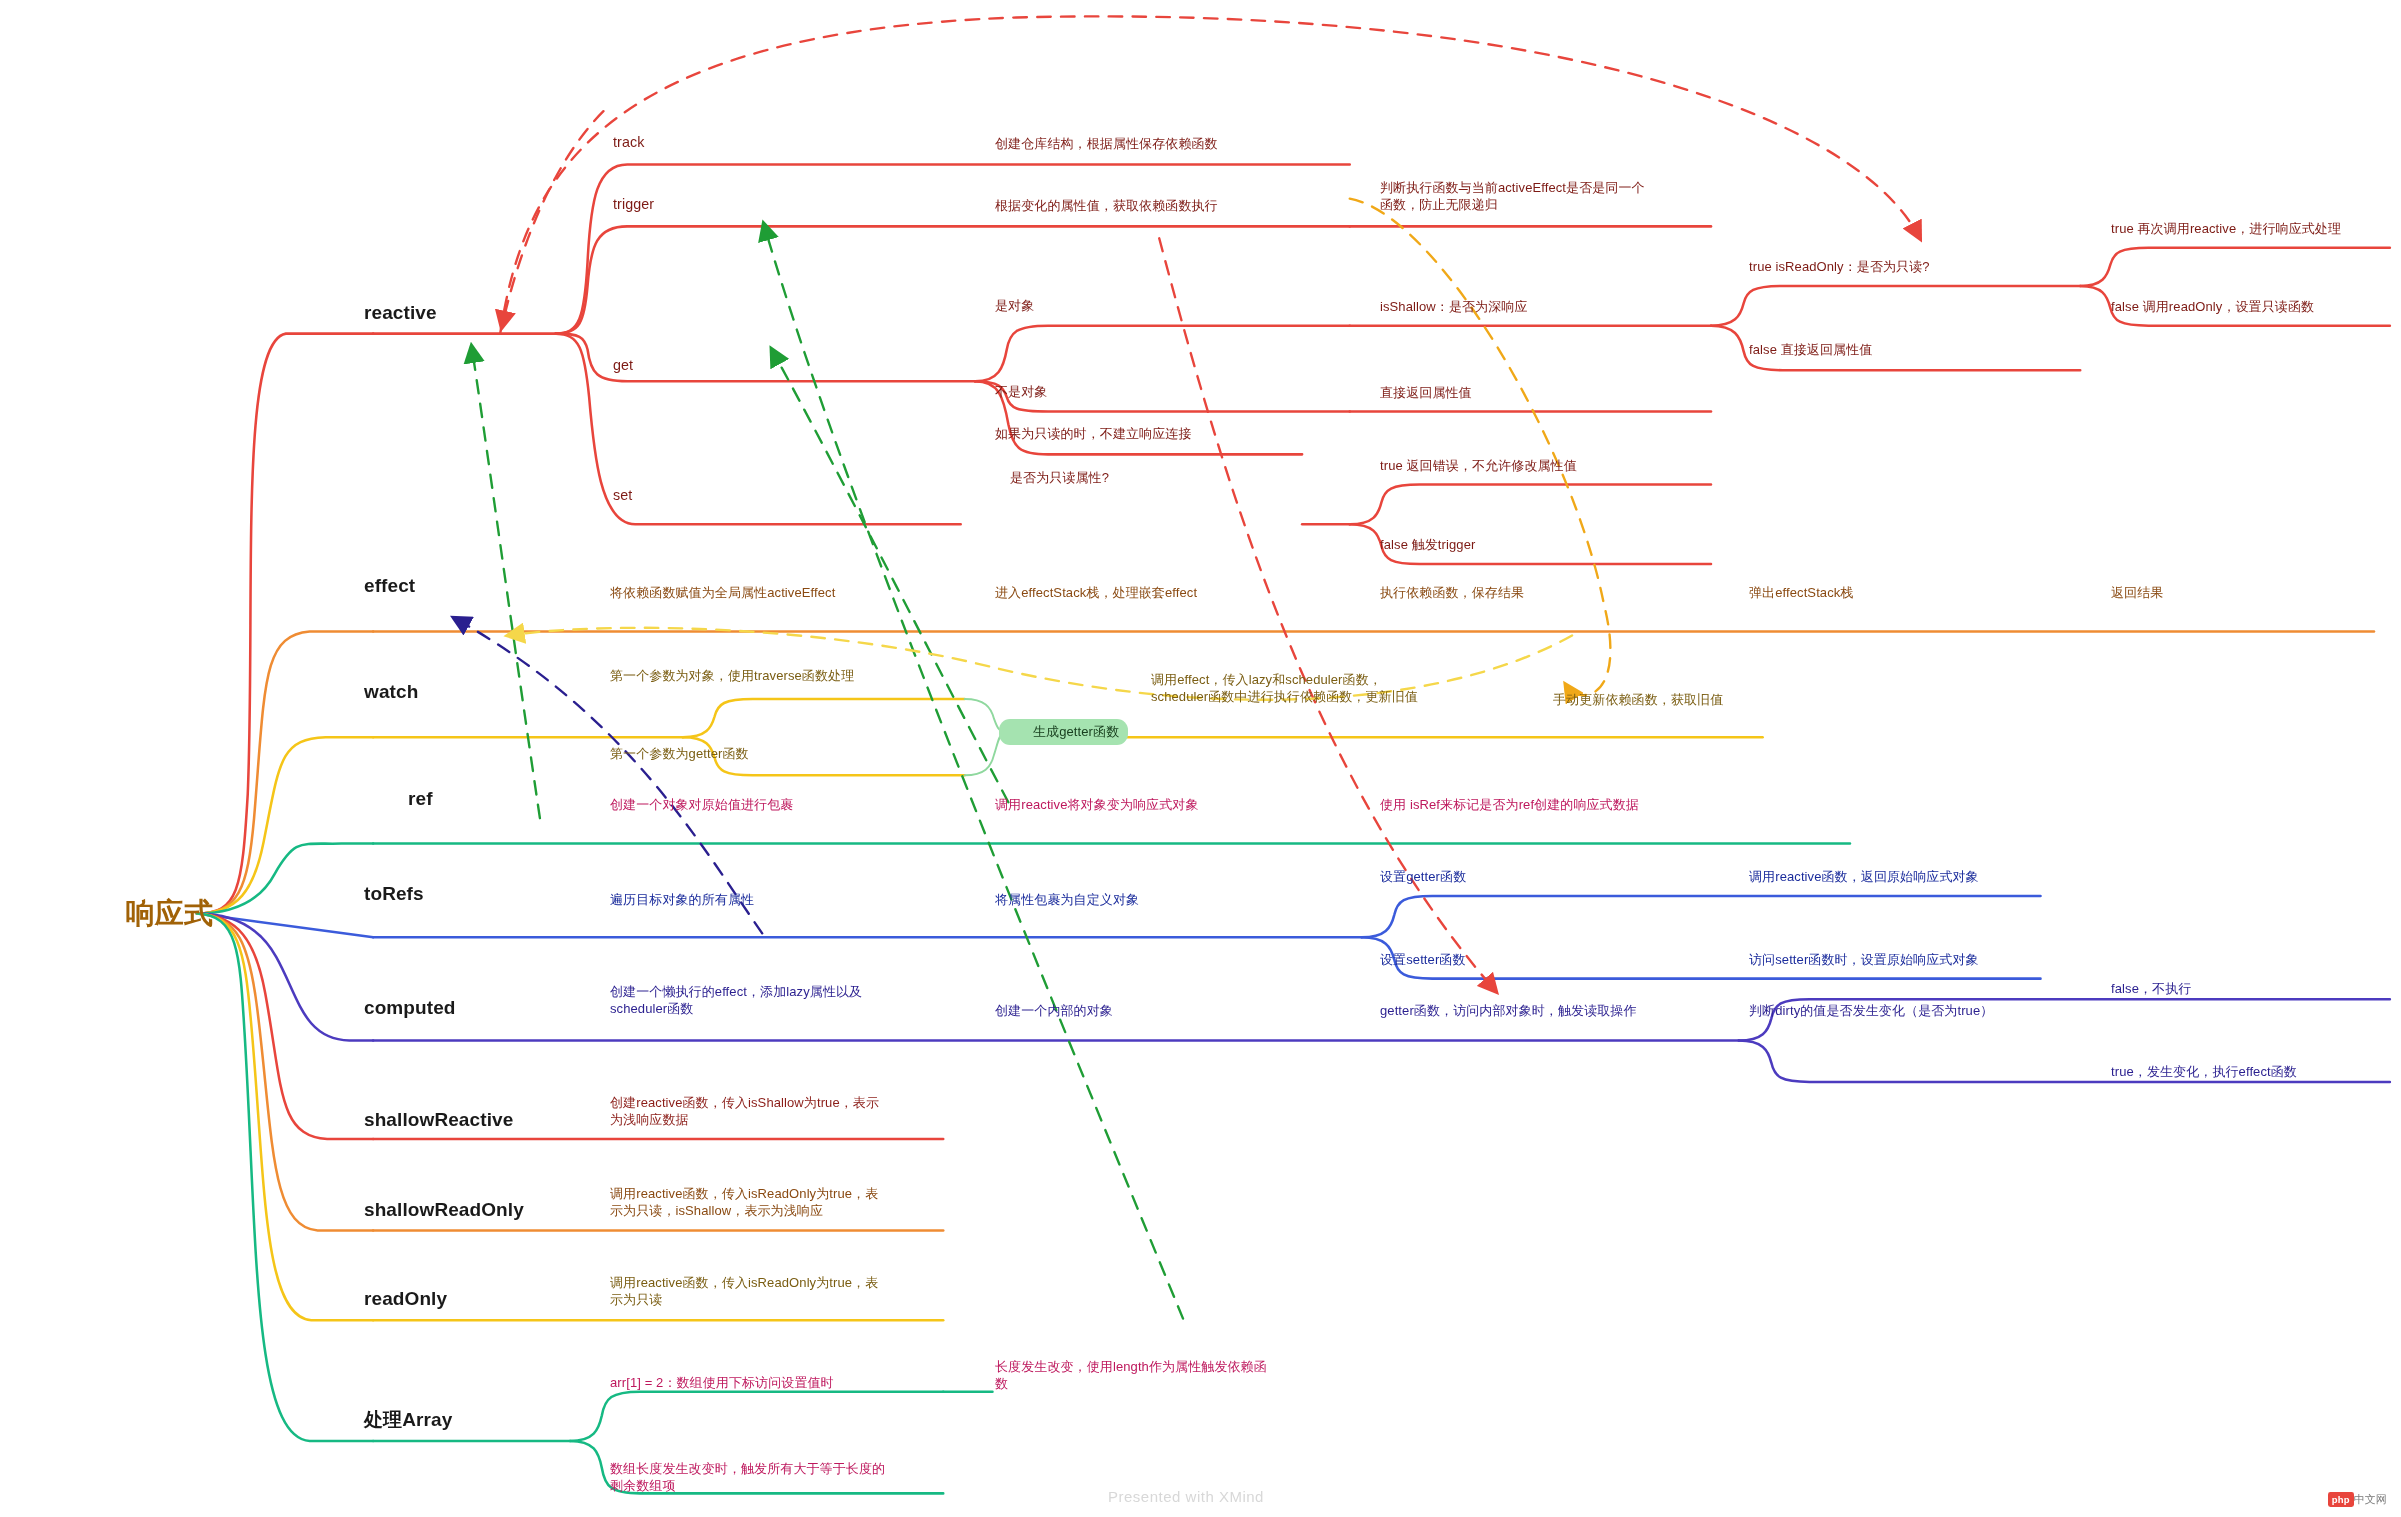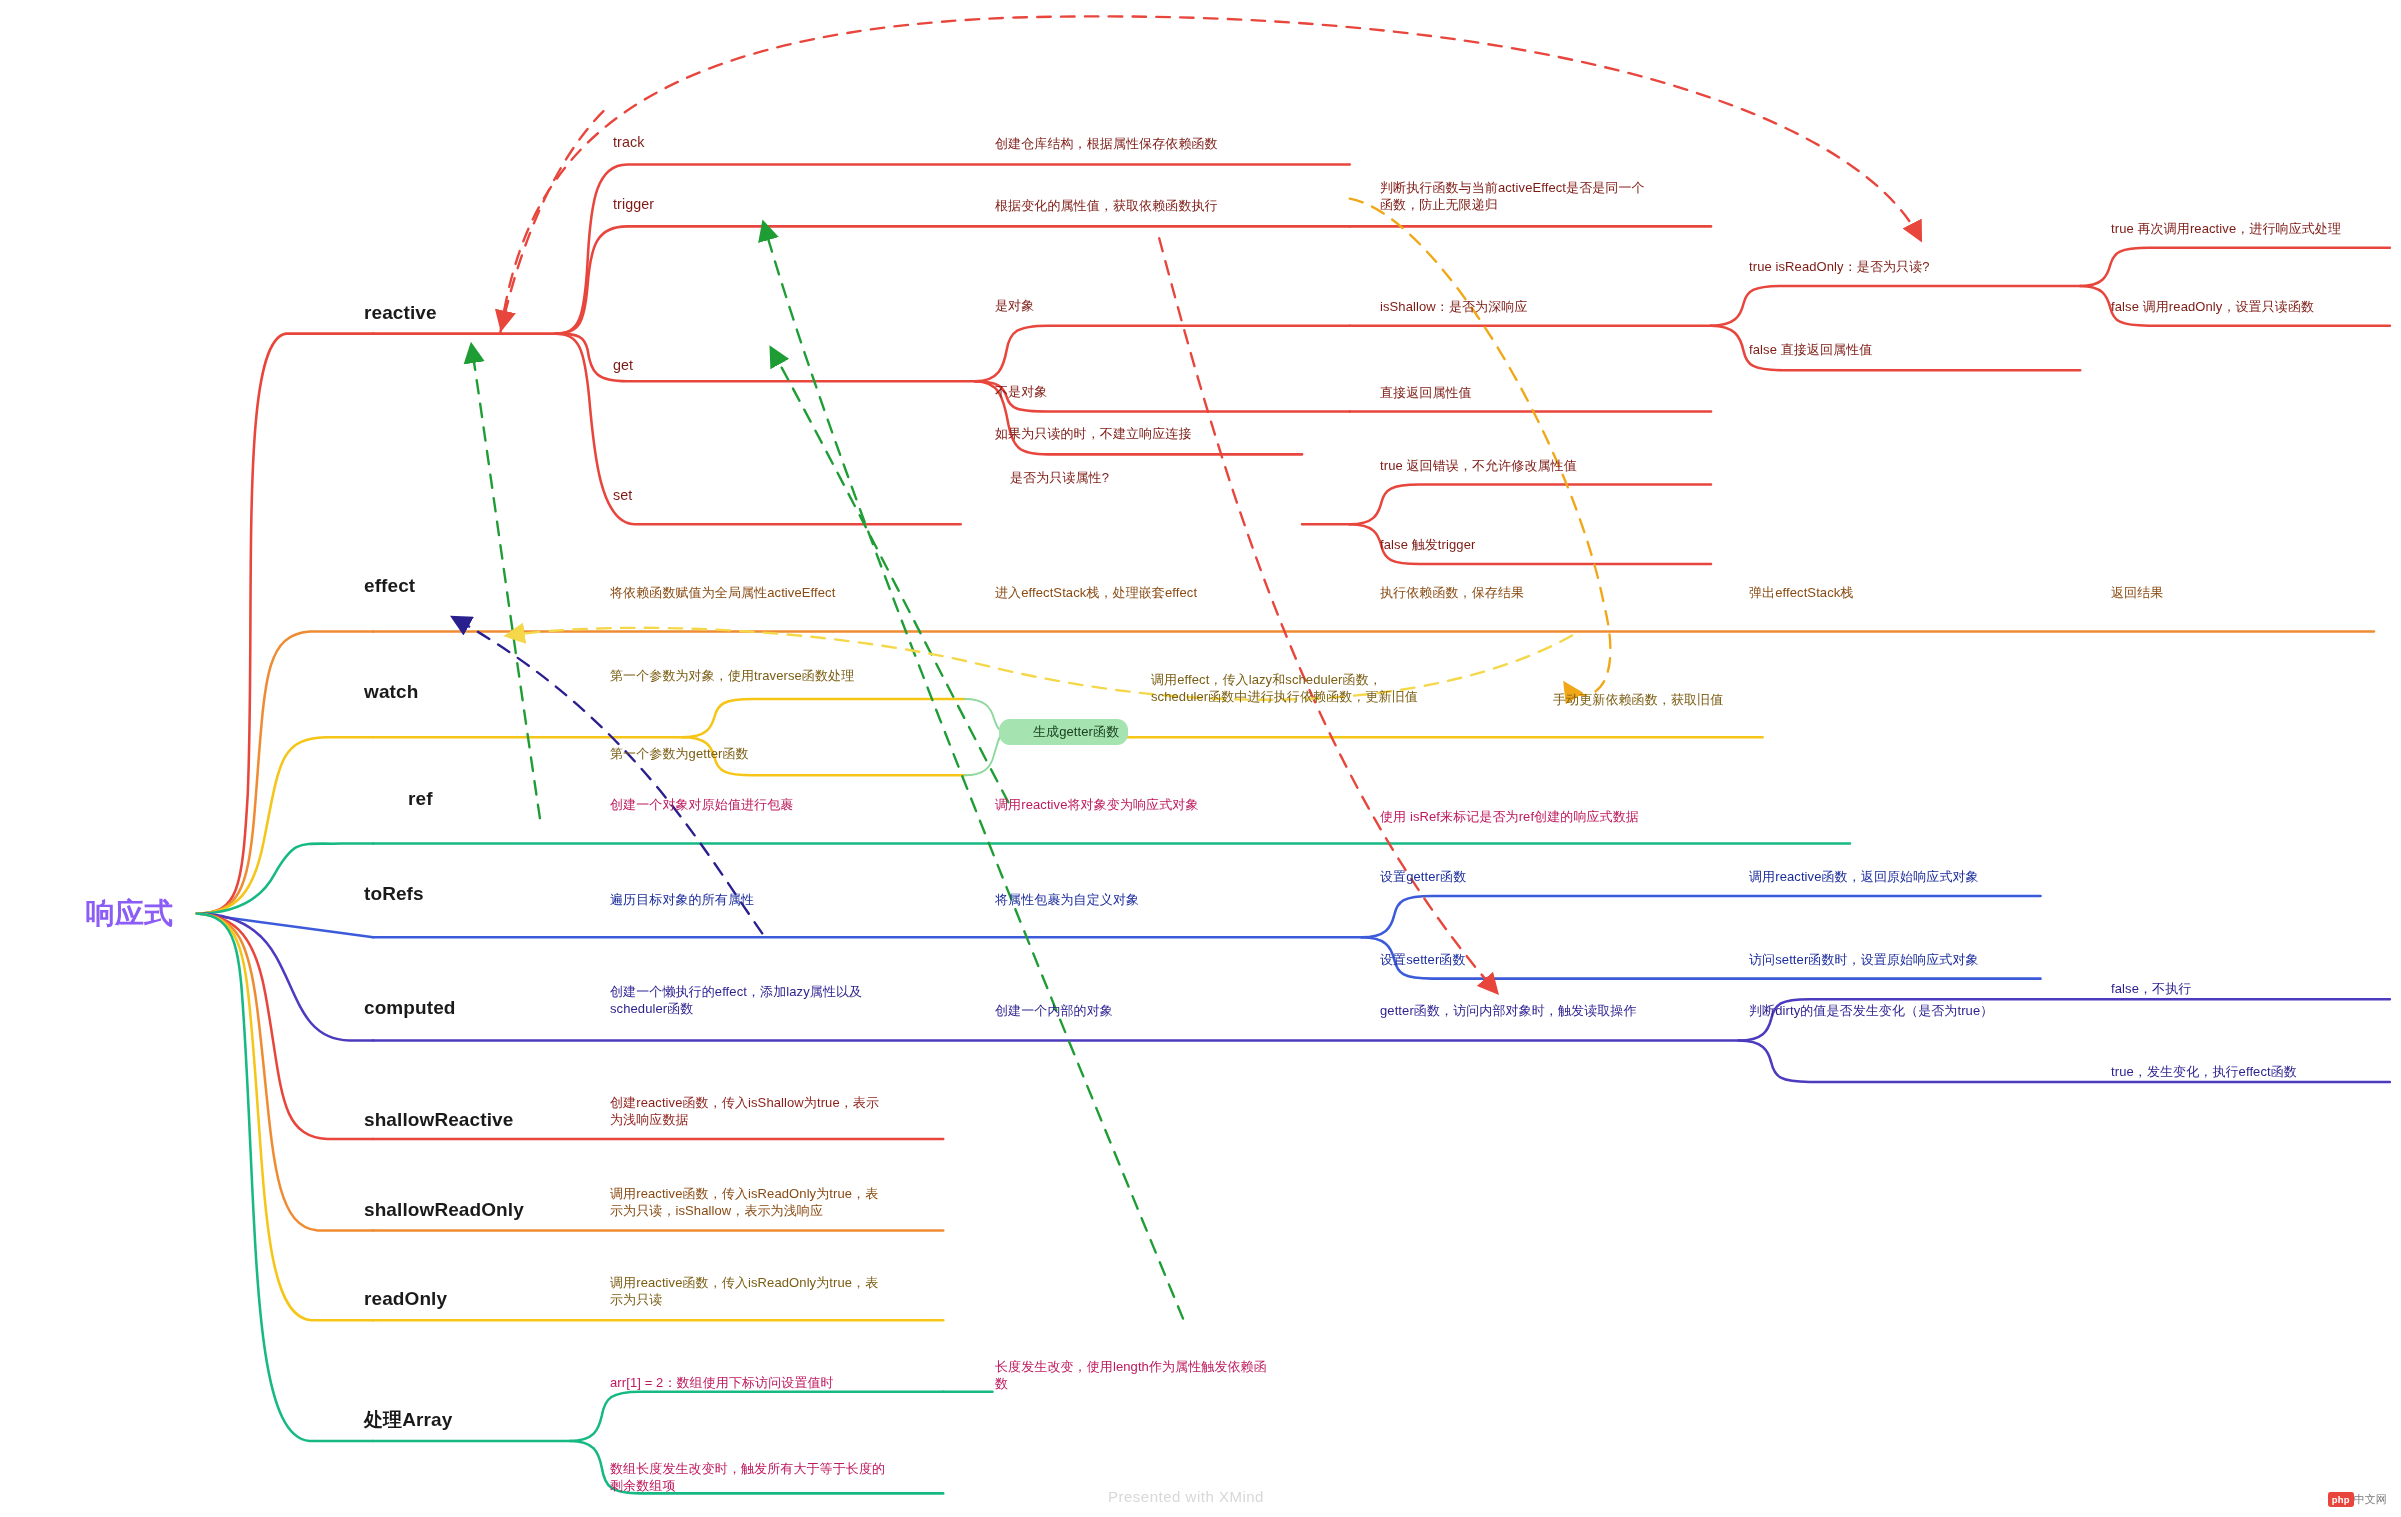--- a/index.html
+++ b/index.html
@@ -29,25 +29,25 @@
   .node {
     position: absolute;
     white-space: pre-line;
     line-height: 1.32;
     letter-spacing: 0.1px;
   }
   
   .root {
     font-size: 29px;
     font-weight: 700;
-    color: #8b5cf6;
+    color: #a16207;
     left: 48px;
     top: 903px;
     width: 167px;
-    text-align: center;
+    text-align: right;
   }
   
   .lvl1 {
     font-size: 19px;
     font-weight: 700;
     color: #1a1a1a;
     text-align: center;
   }
   
   .lvl2, .lvl3, .lvl4 {
@@ -267,21 +267,21 @@
   <div class="node lvl3 c-amber" style="left:610px;top:667px;width:357px;">第一个参数为对象，使用traverse函数处理</div>
   <div class="node lvl3 c-amber" style="left:610px;top:745px;width:357px;">第一个参数为getter函数</div>
   <div class="pill node" style="left:999px;top:719px;padding-left:34px;">生成getter函数</div>
   <div class="node lvl3 c-amber" style="left:1151px;top:671px;width:373px;">调用effect，传入lazy和scheduler函数，
 scheduler函数中进行执行依赖函数，更新旧值</div>
   <div class="node lvl3 c-amber" style="left:1553px;top:691px;width:334px;">手动更新依赖函数，获取旧值</div>
 
   <div class="node lvl1" style="left:364px;top:786px;margin-left:44px;">ref</div>
   <div class="node lvl3 c-green" style="left:610px;top:796px;width:341px;">创建一个对象对原始值进行包裹</div>
   <div class="node lvl3 c-green" style="left:995px;top:796px;width:349px;">调用reactive将对象变为响应式对象</div>
-  <div class="node lvl3 c-green" style="left:1380px;top:796px;width:373px;margin-top:12px;">使用 isRef来标记是否为ref创建的响应式数据</div>
+  <div class="node lvl3 c-green" style="left:1380px;top:796px;width:373px;">使用 isRef来标记是否为ref创建的响应式数据</div>
 
   <div class="node lvl1" style="left:364px;top:881px;">toRefs</div>
   <div class="node lvl3 c-blue" style="left:610px;top:891px;width:341px;">遍历目标对象的所有属性</div>
   <div class="node lvl3 c-blue" style="left:995px;top:891px;width:341px;">将属性包裹为自定义对象</div>
   <div class="node lvl4 c-blue" style="left:1380px;top:868px;width:334px;">设置getter函数</div>
   <div class="node lvl4 c-blue" style="left:1749px;top:868px;width:365px;">调用reactive函数，返回原始响应式对象</div>
   <div class="node lvl4 c-blue" style="left:1380px;top:951px;width:334px;">设置setter函数</div>
   <div class="node lvl4 c-blue" style="left:1749px;top:951px;width:365px;">访问setter函数时，设置原始响应式对象</div>
 
   <div class="node lvl1" style="left:364px;top:995px;">computed</div>

